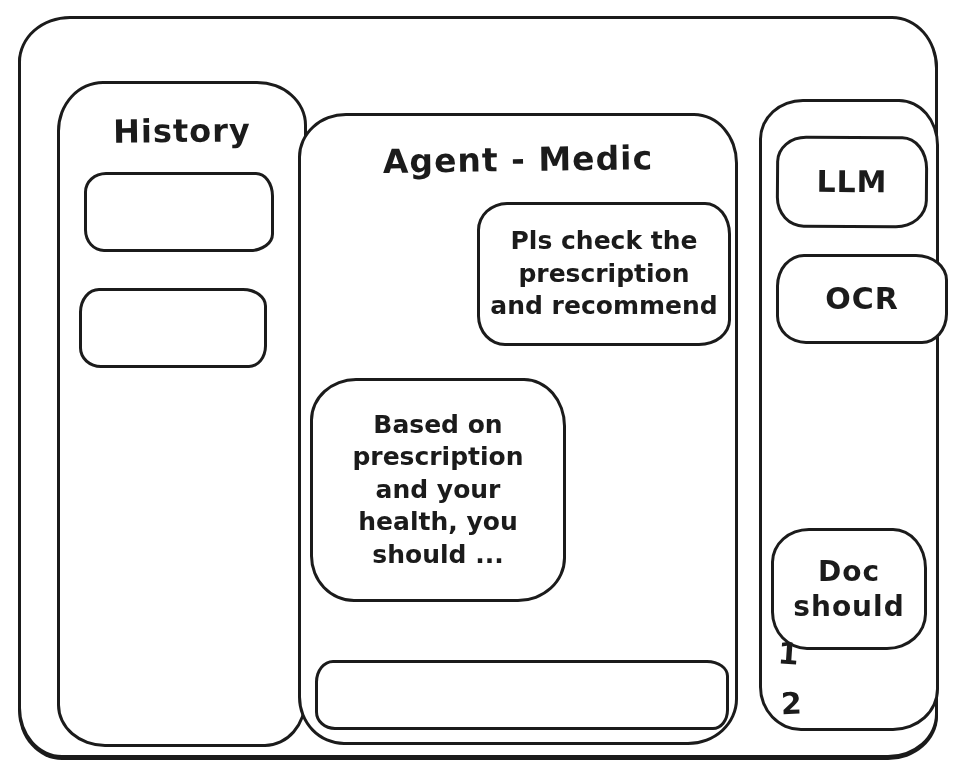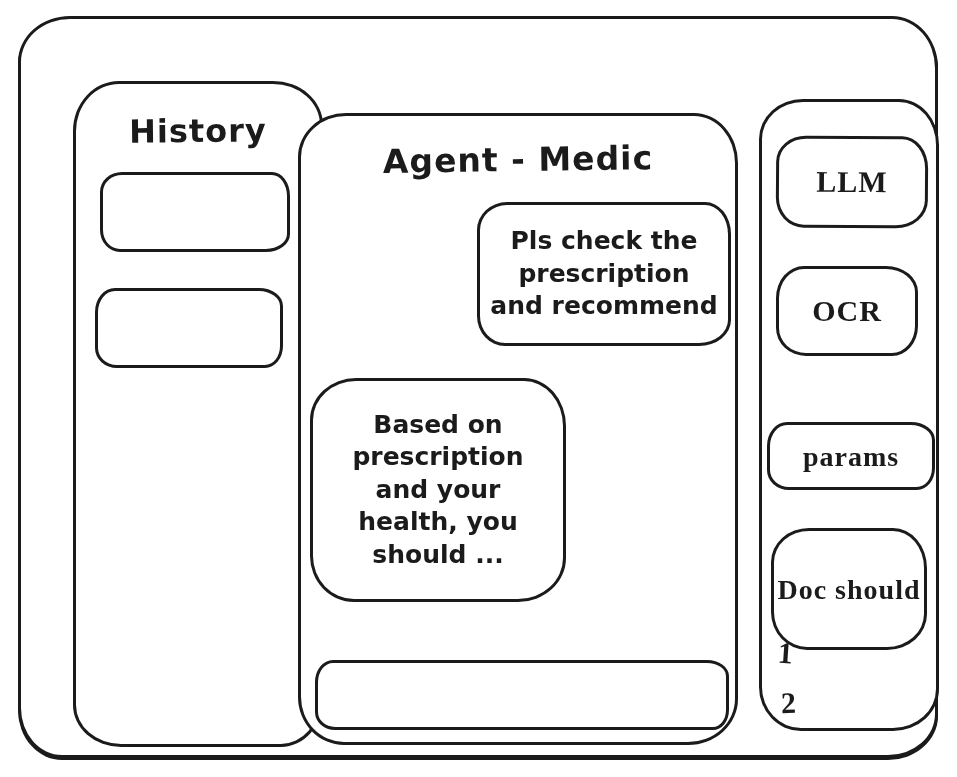--- a/index.html
+++ b/index.html
@@ -19,21 +19,21 @@
   }
 
   #app-window {
     left: 18px; top: 16px; width: 920px; height: 742px;
     border-radius: 52px 46px 50px 44px / 46px 52px 44px 50px;
     box-shadow: 0 2px 0 0 #1b1b1b;
   }
 
   
   #history-sidebar {
-    left: 52px; top: 62px; width: 250px; height: 666px;
+    left: 36px; top: 62px; width: 250px; height: 666px;
     border-radius: 46px 50px 42px 48px / 50px 44px 48px 42px;
   }
   #history-title {
     position: absolute; left: 0; top: 28px; width: 100%;
     text-align: center; font-size: 32px; font-weight: 700;
     letter-spacing: 1px; transform: rotate(-0.6deg);
   }
   .history-item {
     position: absolute; border: 3px solid #1b1b1b; background: #fff;
     cursor: pointer;
@@ -79,35 +79,34 @@
     border: 3px solid #1b1b1b; background: #fff;
     border-radius: 18px 22px 16px 20px / 22px 16px 20px 18px;
     font-family: inherit; font-size: 24px; font-weight: 700;
     padding: 0 18px; outline: none; color: #1b1b1b;
   }
 
   
   #tools-sidebar {
     left: 738px; top: 80px; width: 180px; height: 632px;
     border-radius: 44px 40px 46px 42px / 40px 46px 42px 44px;
-    font-family: Liberation Serif, serif;
   }
   .tool-button {
     position: absolute; border: 3px solid #1b1b1b; background: #fff;
     display: flex; align-items: center; justify-content: center;
     text-align: center; font-size: 30px; font-weight: 700;
     letter-spacing: 1px; cursor: pointer; line-height: 1.25;
   }
   #llm-button {
     left: 14px; top: 34px; width: 152px; height: 92px;
     border-radius: 30px 26px 32px 28px / 26px 32px 28px 30px;
     transform: rotate(0.4deg);
   }
   #ocr-button {
-    left: 14px; top: 164px; width: 142px; height: 90px;
+    left: 14px; top: 152px; width: 172px; height: 90px;
     border-radius: 28px 32px 26px 30px / 32px 26px 30px 28px;
   }
   #params-button {
     left: 5px; top: 320px; width: 168px; height: 68px;
     font-size: 28px;
     border-radius: 20px 24px 18px 22px / 24px 18px 22px 20px;
   }
   #doc-source-button {
     left: 9px; top: 426px; width: 156px; height: 122px;
     font-size: 28px;
@@ -138,19 +137,18 @@
     </div>
     <div class="bubble" id="agent-message-bubble">
       <span>Based on prescription and your health, you should ...</span>
     </div>
     <input type="text" id="chat-input" placeholder="" style="">
   </div>
 
   <div class="sketch" id="tools-sidebar">
     <div class="tool-button" id="llm-button">LLM</div>
     <div class="tool-button" id="ocr-button">OCR</div>
-    <div class="tool-button" id="params-button">params</div>
     <div class="tool-button" id="doc-source-button">Doc should</div>
     <div class="doc-source-item" id="doc-source-item-0">1</div>
     <div class="doc-source-item" id="doc-source-item-1">2</div>
   </div>
 
 </div>
 
 </body></html>

